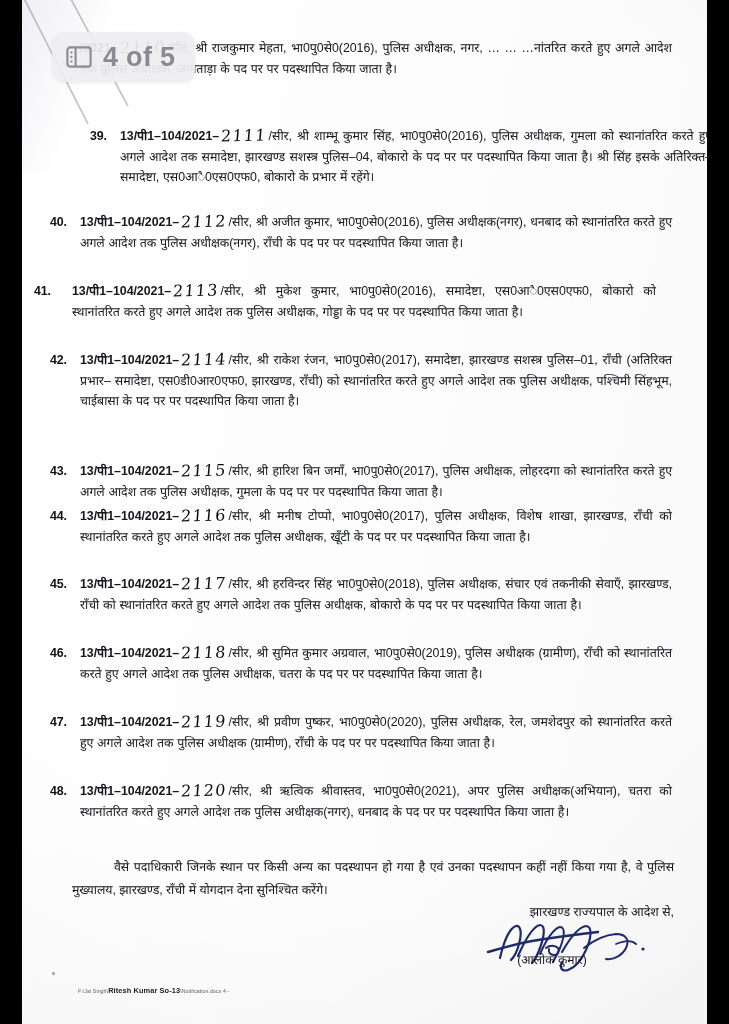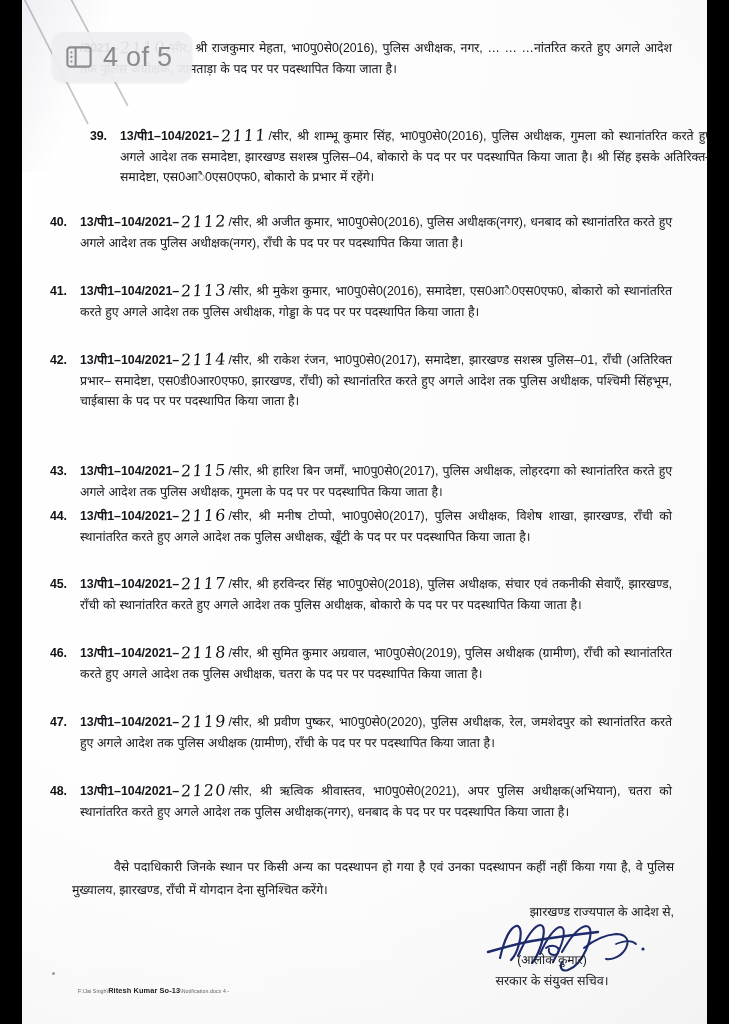--- a/index.html
+++ b/index.html
@@ -220,21 +220,21 @@
     box-shadow: 0 1px 3px rgba(0,0,0,0.08);
     z-index: 40;
   }
   #page-pill .pill-icon {
     width: 26px;
     height: 22px;
     display: block;
   }
   #page-pill .pill-text {
     font-size: 27px;
-    font-weight: 400;
+    font-weight: 700;
     color: #8a8a90;
     letter-spacing: 0.3px;
     line-height: 1;
     font-family: "Liberation Sans", sans-serif;
   }
 </style>
 </head>
 <body>
 
 <div id="viewer">
@@ -262,21 +262,21 @@
         </div>
       </div>
 
       <div class="entry" style="left:28px; top:212px; width:622px;">
         <div class="entry-num">40.</div>
         <div class="entry-body">
           <b>13/पी1–104/2021–</b><span class="hand">2112</span><span>/सीर, श्री अजीत कुमार, भा0पु0से0(2016), पुलिस अधीक्षक(नगर), धनबाद को स्थानांतरित करते हुए अगले आदेश तक पुलिस अधीक्षक(नगर), राँची के पद पर पर पदस्थापित किया जाता है।</span>
         </div>
       </div>
 
-      <div class="entry" style="left:28px; top:281px; width:622px;">
+      <div class="entry" style="left:12px; top:281px; width:622px;gap:8px;">
         <div class="entry-num">41.</div>
         <div class="entry-body">
           <b>13/पी1–104/2021–</b><span class="hand">2113</span><span>/सीर, श्री मुकेश कुमार, भा0पु0से0(2016), समादेष्टा, एस0आै0एस0एफ0, बोकारो को स्थानांतरित करते हुए अगले आदेश तक पुलिस अधीक्षक, गोड्डा के पद पर पर पदस्थापित किया जाता है।</span>
         </div>
       </div>
 
       <div class="entry" style="left:28px; top:350px; width:622px;">
         <div class="entry-num">42.</div>
         <div class="entry-body">
           <b>13/पी1–104/2021–</b><span class="hand">2114</span><span>/सीर, श्री राकेश रंजन, भा0पु0से0(2017), समादेष्टा, झारखण्ड सशस्त्र पुलिस–01, राँची (अतिरिक्त प्रभार– समादेष्टा, एस0डी0आर0एफ0, झारखण्ड, राँची) को स्थानांतरित करते हुए अगले आदेश तक पुलिस अधीक्षक, पश्चिमी सिंहभूम, चाईबासा के पद पर पर पदस्थापित किया जाता है।</span>
@@ -337,21 +337,20 @@
             <path d="M38,38 C46,20 54,8 60,7 C66,7 64,19 60,30 C57,38 54,43 52,45" stroke-width="2.2"></path>
             <path d="M60,36 C66,22 74,10 80,9 C86,9 84,20 80,30 C77,37 74,42 73,44" stroke-width="2.0"></path>
             <path d="M82,34 C90,20 99,9 106,8 C113,8 111,21 106,32 C101,43 94,50 88,52 C82,54 79,50 82,44" stroke-width="2.1"></path>
             <path d="M104,30 C114,22 124,17 136,16 C146,16 150,22 146,30 C142,38 133,42 126,41" stroke-width="2.0"></path>
             <path d="M136,26 C146,22 152,22 156,26" stroke-width="1.8"></path>
             <circle cx="163" cy="31" r="1.6" fill="#1d2a6b" stroke="none"></circle>
             <path d="M66,30 C70,27 75,27 78,30 C80,33 78,37 74,37 C70,37 68,34 69,31" stroke-width="2.0"></path>
           </g>
         </svg>
         <div id="sig-name">(आलोक कुमार)</div>
-        <div id="sig-desig">सरकार के संयुक्त सचिव।</div>
       </div>
 
       <div id="footer-path"><span class="fp-faint">F:\Jai Singh\</span><span class="fp-strong">Ritesh Kumar So-13</span><span class="fp-faint">\Notification.docx  4 -</span></div>
 
     </div>
   </div>
 
   <div id="page-pill">
     <svg class="pill-icon" viewBox="0 0 26 22" xmlns="http://www.w3.org/2000/svg">
       <rect x="1.4" y="1.4" width="23.2" height="19.2" rx="2.6" ry="2.6" fill="none" stroke="#8c8c92" stroke-width="2.1"></rect>

